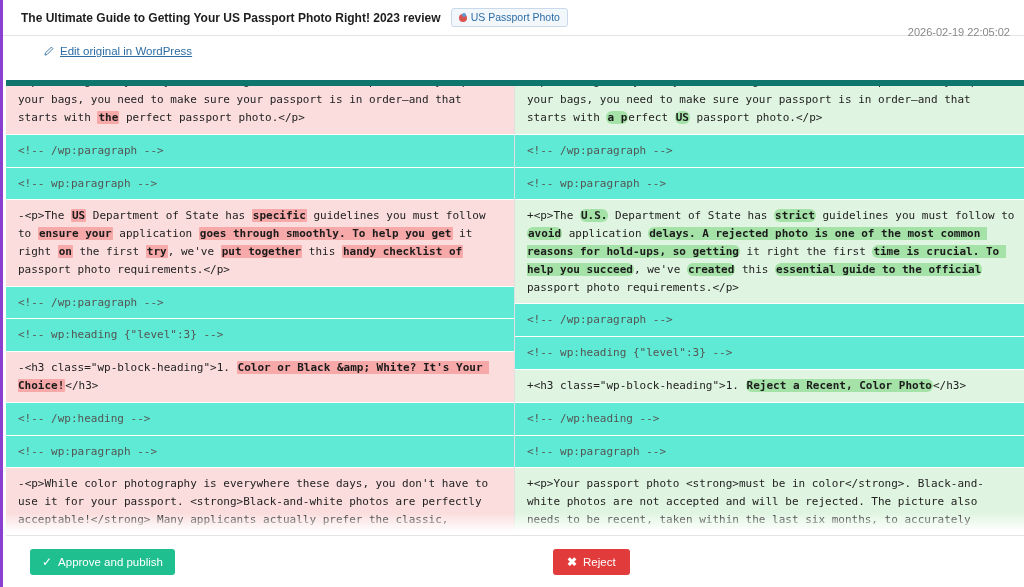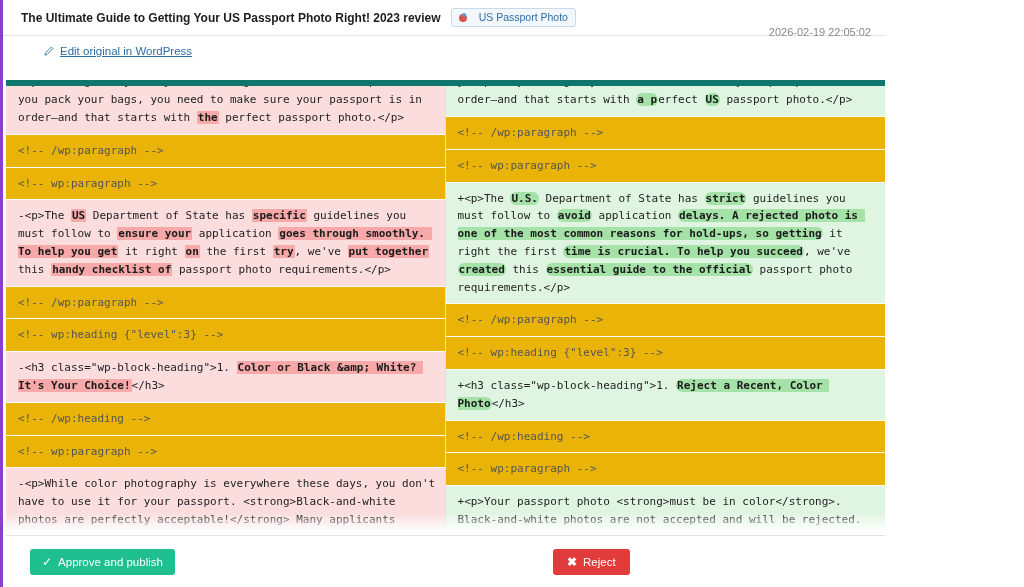--- a/index.html
+++ b/index.html
@@ -5,21 +5,21 @@
   * { box-sizing: border-box; }
   html, body {
     margin: 0; padding: 0;
     width: 1024px; height: 587px;
     background: #ffffff;
     font-family: "Liberation Sans", sans-serif;
     overflow: hidden;
   }
   #app {
     position: relative;
-    width: 885px; height: 587px;
+    width: 1024px; height: 587px;
     background: #ffffff;
     border-left: 3px solid #8b3fd1;
     overflow: hidden;
   }
 
   
   .header {
     height: 36px;
     display: flex;
     align-items: center;
@@ -30,21 +30,21 @@
   .header-title {
     font-size: 12px;
     font-weight: bold;
     color: #1d1d1d;
     white-space: nowrap;
   }
   .badge {
     margin-left: 10px;
     display: inline-flex;
     align-items: center;
-    gap: 12px;
+    gap: 4px;
     border: 1px solid #c9d9ea;
     background: #f2f7fc;
     color: #2e6da4;
     font-size: 10.5px;
     border-radius: 3px;
     padding: 3px 7px;
     line-height: 1;
     cursor: pointer;
   }
   .badge .dot {
@@ -120,21 +120,21 @@
     padding: 7px 9px 7px 12px;
     border-bottom: 1px solid #ffffff;
     color: #222222;
     word-wrap: break-word;
     white-space: pre-wrap;
     position: relative;
     min-height: 30px;
   }
   .row.del { background: #fbdddd; }
   .row.ins { background: #e0f5e1; }
-  .row.ctx { background: #eab308; color: #555555; }
+  .row.ctx { background: #5eead4; color: #555555; }
 
   .row .marker {
     display: inline;
   }
   mark.d {
     background: #f7a8a8;
     color: #1b1b1b;
     font-weight: bold;
     padding: 0 1px;
     border-radius: 1px;

